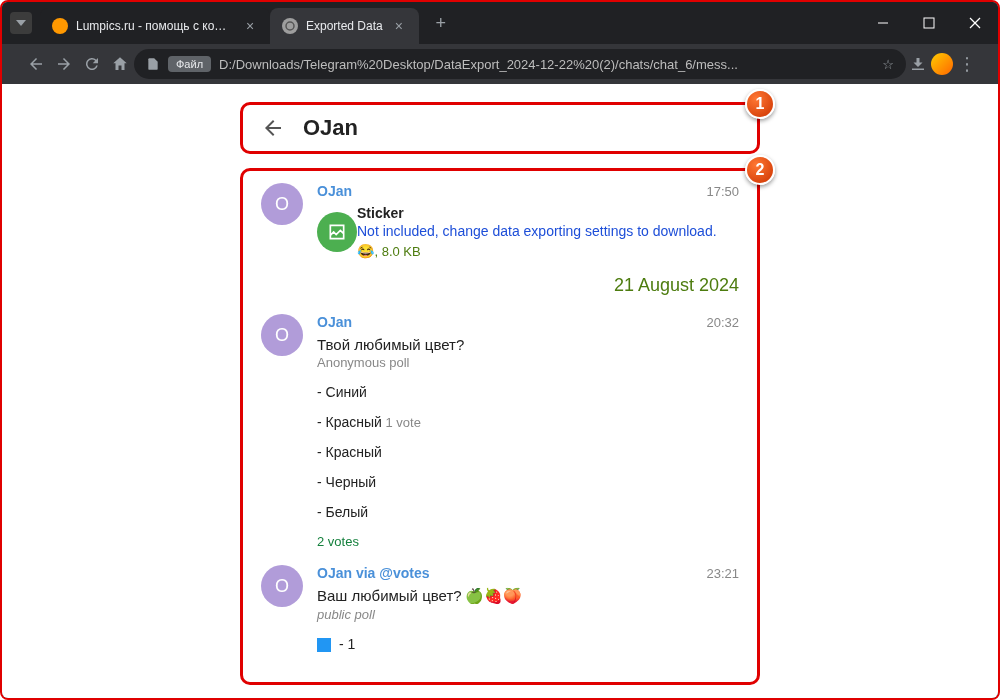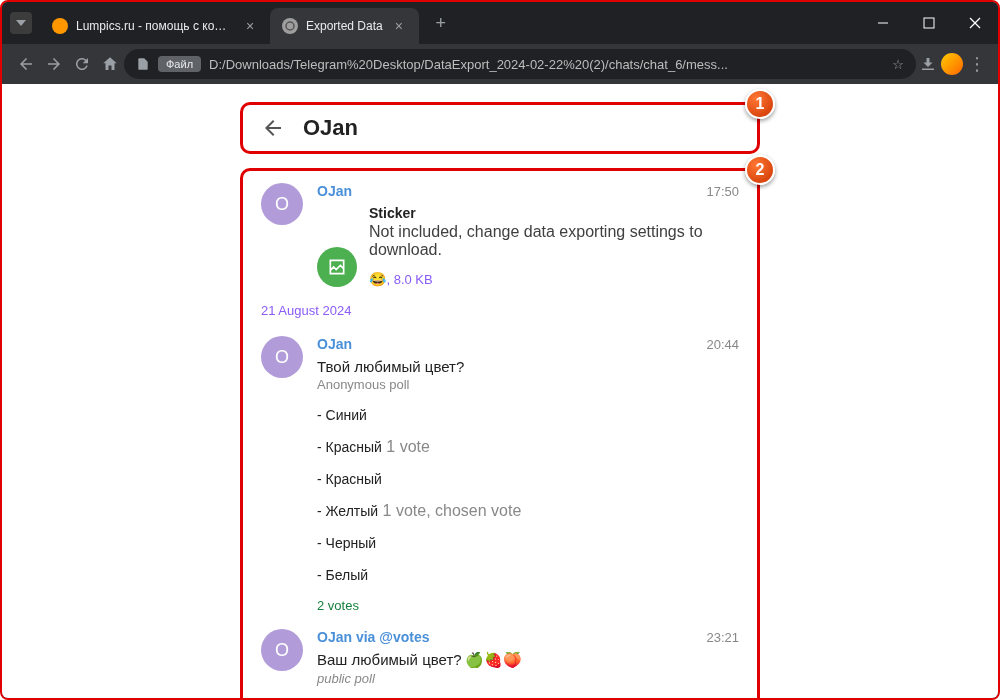--- a/index.html
+++ b/index.html
@@ -13,21 +13,21 @@
 .tab.inactive{background:#202124}
 .tab.active{background:#35363a}
 .tab-favicon{width:16px;height:16px;border-radius:50%;flex-shrink:0}
 .tab-favicon.orange{background:#ff9800}
 .tab-favicon.gray{background:#9e9e9e;display:flex;align-items:center;justify-content:center}
 .tab-title{white-space:nowrap;overflow:hidden;text-overflow:ellipsis;flex:1}
 .tab-close{width:16px;height:16px;display:flex;align-items:center;justify-content:center;font-size:14px;color:#9aa0a6}
 .new-tab{width:28px;height:28px;display:flex;align-items:center;justify-content:center;color:#9aa0a6;font-size:18px;margin-left:8px}
 .window-controls{display:flex;gap:0}
 .win-btn{width:46px;height:42px;display:flex;align-items:center;justify-content:center;color:#fff;font-size:12px}
-.toolbar{height:40px;background:#35363a;display:flex;align-items:center;padding:0 10px;}
+.toolbar{height:40px;background:#35363a;display:flex;align-items:center;padding:0 20px;}
 .nav-btn{width:28px;height:28px;display:flex;align-items:center;justify-content:center;border-radius:50%}
 .nav-btn svg{fill:#9aa0a6;width:18px;height:18px}
 .addr-bar{flex:1;height:30px;background:#202124;border-radius:16px;display:flex;align-items:center;padding:0 12px;gap:8px;color:#e8eaed;font-size:13px;overflow:hidden}
 .file-chip{background:#5f6368;color:#e8eaed;font-size:11px;padding:2px 8px;border-radius:4px;font-weight:500}
 .addr-text{flex:1;white-space:nowrap;overflow:hidden;text-overflow:ellipsis;color:#bdbdbd}
 .star{color:#9aa0a6}
 .ext-icon{width:24px;height:24px;display:flex;align-items:center;justify-content:center}
 .ext-avatar{width:22px;height:22px;border-radius:50%;background:linear-gradient(135deg,#ffcc00,#ff6600)}
 .menu-dots{color:#9aa0a6;font-size:18px;letter-spacing:-2px}
 .content{flex:1;background:#fff;position:relative;overflow:hidden}
@@ -37,33 +37,33 @@
 .back-arrow svg{fill:#555}
 .chat-name{font-size:22px;font-weight:600;color:#222}
 .chat-body{width:520px;margin:0 auto;border:3px solid #e00000;border-radius:10px;padding:12px 18px 0;position:relative}
 .msg{display:flex;gap:14px;margin-bottom:16px}
 .avatar{width:42px;height:42px;border-radius:50%;display:flex;align-items:center;justify-content:center;color:#fff;font-size:18px;font-weight:400;flex-shrink:0}
 .avatar.purple{background:#b19cd9}
 .msg-content{flex:1}
 .msg-head{display:flex;justify-content:space-between;align-items:center;margin-bottom:6px}
 .sender{color:#4a90d9;font-size:14px;font-weight:600}
 .time{color:#888;font-size:13px}
-.sticker-row{display:flex;gap:12px;align-items:flex-end}
+.sticker-row{display:flex;align-items:center}
 .sticker-img{width:40px;height:40px;border-radius:50%;background:#4caf50;display:flex;align-items:center;justify-content:center;flex-shrink:0}
 .sticker-img svg{fill:#fff;width:20px;height:20px}
 .sticker-info .title{font-weight:600;font-size:14px;color:#222}
-.sticker-info .desc{font-size:16px;color:#404040;margin:2px 0}
-.sticker-info .meta{font-size:13px;color:#8b5cf6;margin-top:12px}
+.sticker-info .desc{font-size:14px;color:#1d4ed8;margin:2px 0}
+.sticker-info .meta{font-size:13px;color:#4d7c0f;margin-top:4px}
 .emoji{font-size:14px}
-.date-sep{text-align:left;color:#8b5cf6;font-size:13px;margin:10px 0 18px}
+.date-sep{text-align:right;color:#4d7c0f;font-size:18px;margin:10px 0 18px}
 .poll-title{font-weight:400;font-size:15px;color:#222;margin-bottom:2px}
 .poll-type{color:#888;font-size:13px;margin-bottom:6px;font-style:normal}
 .poll-type.italic{font-style:italic}
 .poll-option{font-size:14px;color:#222;margin:14px 0}
-.poll-votes{color:#888;font-size:16px}
+.poll-votes{color:#888;font-size:13px}
 .total-votes{color:#15803d;font-size:13px;margin-top:6px}
 .color-sq{display:inline-block;width:14px;height:14px;background:#2196f3;vertical-align:middle;margin-right:4px}
 .callout{position:absolute;width:30px;height:30px;border-radius:50%;background:radial-gradient(circle at 35% 30%,#ff7733,#cc3300);border:2px solid #fff;box-shadow:0 2px 4px rgba(0,0,0,.4);display:flex;align-items:center;justify-content:center;color:#fff;font-weight:700;font-size:16px;z-index:10}
 .page::-webkit-scrollbar{width:14px}
 .page::-webkit-scrollbar-track{background:#f1f1f1}
 .page::-webkit-scrollbar-thumb{background:#c1c1c1}
 </style>
 </head>
 <body>
 
@@ -130,21 +130,21 @@
     <div class="nav-btn">
         <svg viewBox="0 0 24 24">
           <path d="M12 3l9 8h-3v9h-4v-6h-4v6H6v-9H3z"></path>
         </svg>
       </div>
     <div class="addr-bar">
       <svg width="14" height="14" viewBox="0 0 24 24" fill="#9aa0a6">
           <path d="M14 2H6a2 2 0 0 0-2 2v16a2 2 0 0 0 2 2h12a2 2 0 0 0 2-2V8l-6-6z"></path>
         </svg>
       <span class="file-chip">Файл</span>
-      <span class="addr-text">D:/Downloads/Telegram%20Desktop/DataExport_2024-02-22%20(2)/chats/chat_6/mess...</span>
+      <span class="addr-text">D:/Downloads/Telegram%20Desktop/DataExport_2024-12-22%20(2)/chats/chat_6/mess...</span>
       <span class="star">☆</span>
     </div>
     <div class="ext-icon">
         <svg width="18" height="18" viewBox="0 0 24 24" fill="#9aa0a6">
           <path d="M12 16l-6-6h4V4h4v6h4l-6 6zm-8 2h16v2H4z"></path>
         </svg>
       </div>
     <div class="ext-icon">
         <div class="ext-avatar"></div>
       </div>
@@ -187,28 +187,27 @@
           </div>
         </div>
 
         <div class="date-sep">21 August 2024</div>
 
         <div class="msg">
           <div class="avatar purple">O</div>
           <div class="msg-content">
             <div class="msg-head">
               <span class="sender">OJan</span>
-              <span class="time">20:44</span>
+              <span class="time">20:32</span>
             </div>
             <div class="poll-title">Твой любимый цвет?</div>
             <div class="poll-type">Anonymous poll</div>
             <div class="poll-option"><span>- Синий</span><span class="poll-votes"></span></div>
             <div class="poll-option"><span>- Красный</span><span class="poll-votes"> 1 vote</span></div>
             <div class="poll-option"><span>- Красный</span><span class="poll-votes"></span></div>
-            <div class="poll-option"><span>- Желтый</span><span class="poll-votes"> 1 vote, chosen vote</span></div>
             <div class="poll-option"><span>- Черный</span><span class="poll-votes"></span></div>
             <div class="poll-option"><span>- Белый</span><span class="poll-votes"></span></div>
             <div class="total-votes">2 votes</div>
           </div>
         </div>
 
         <div class="msg">
           <div class="avatar purple">O</div>
           <div class="msg-content">
             <div class="msg-head">

